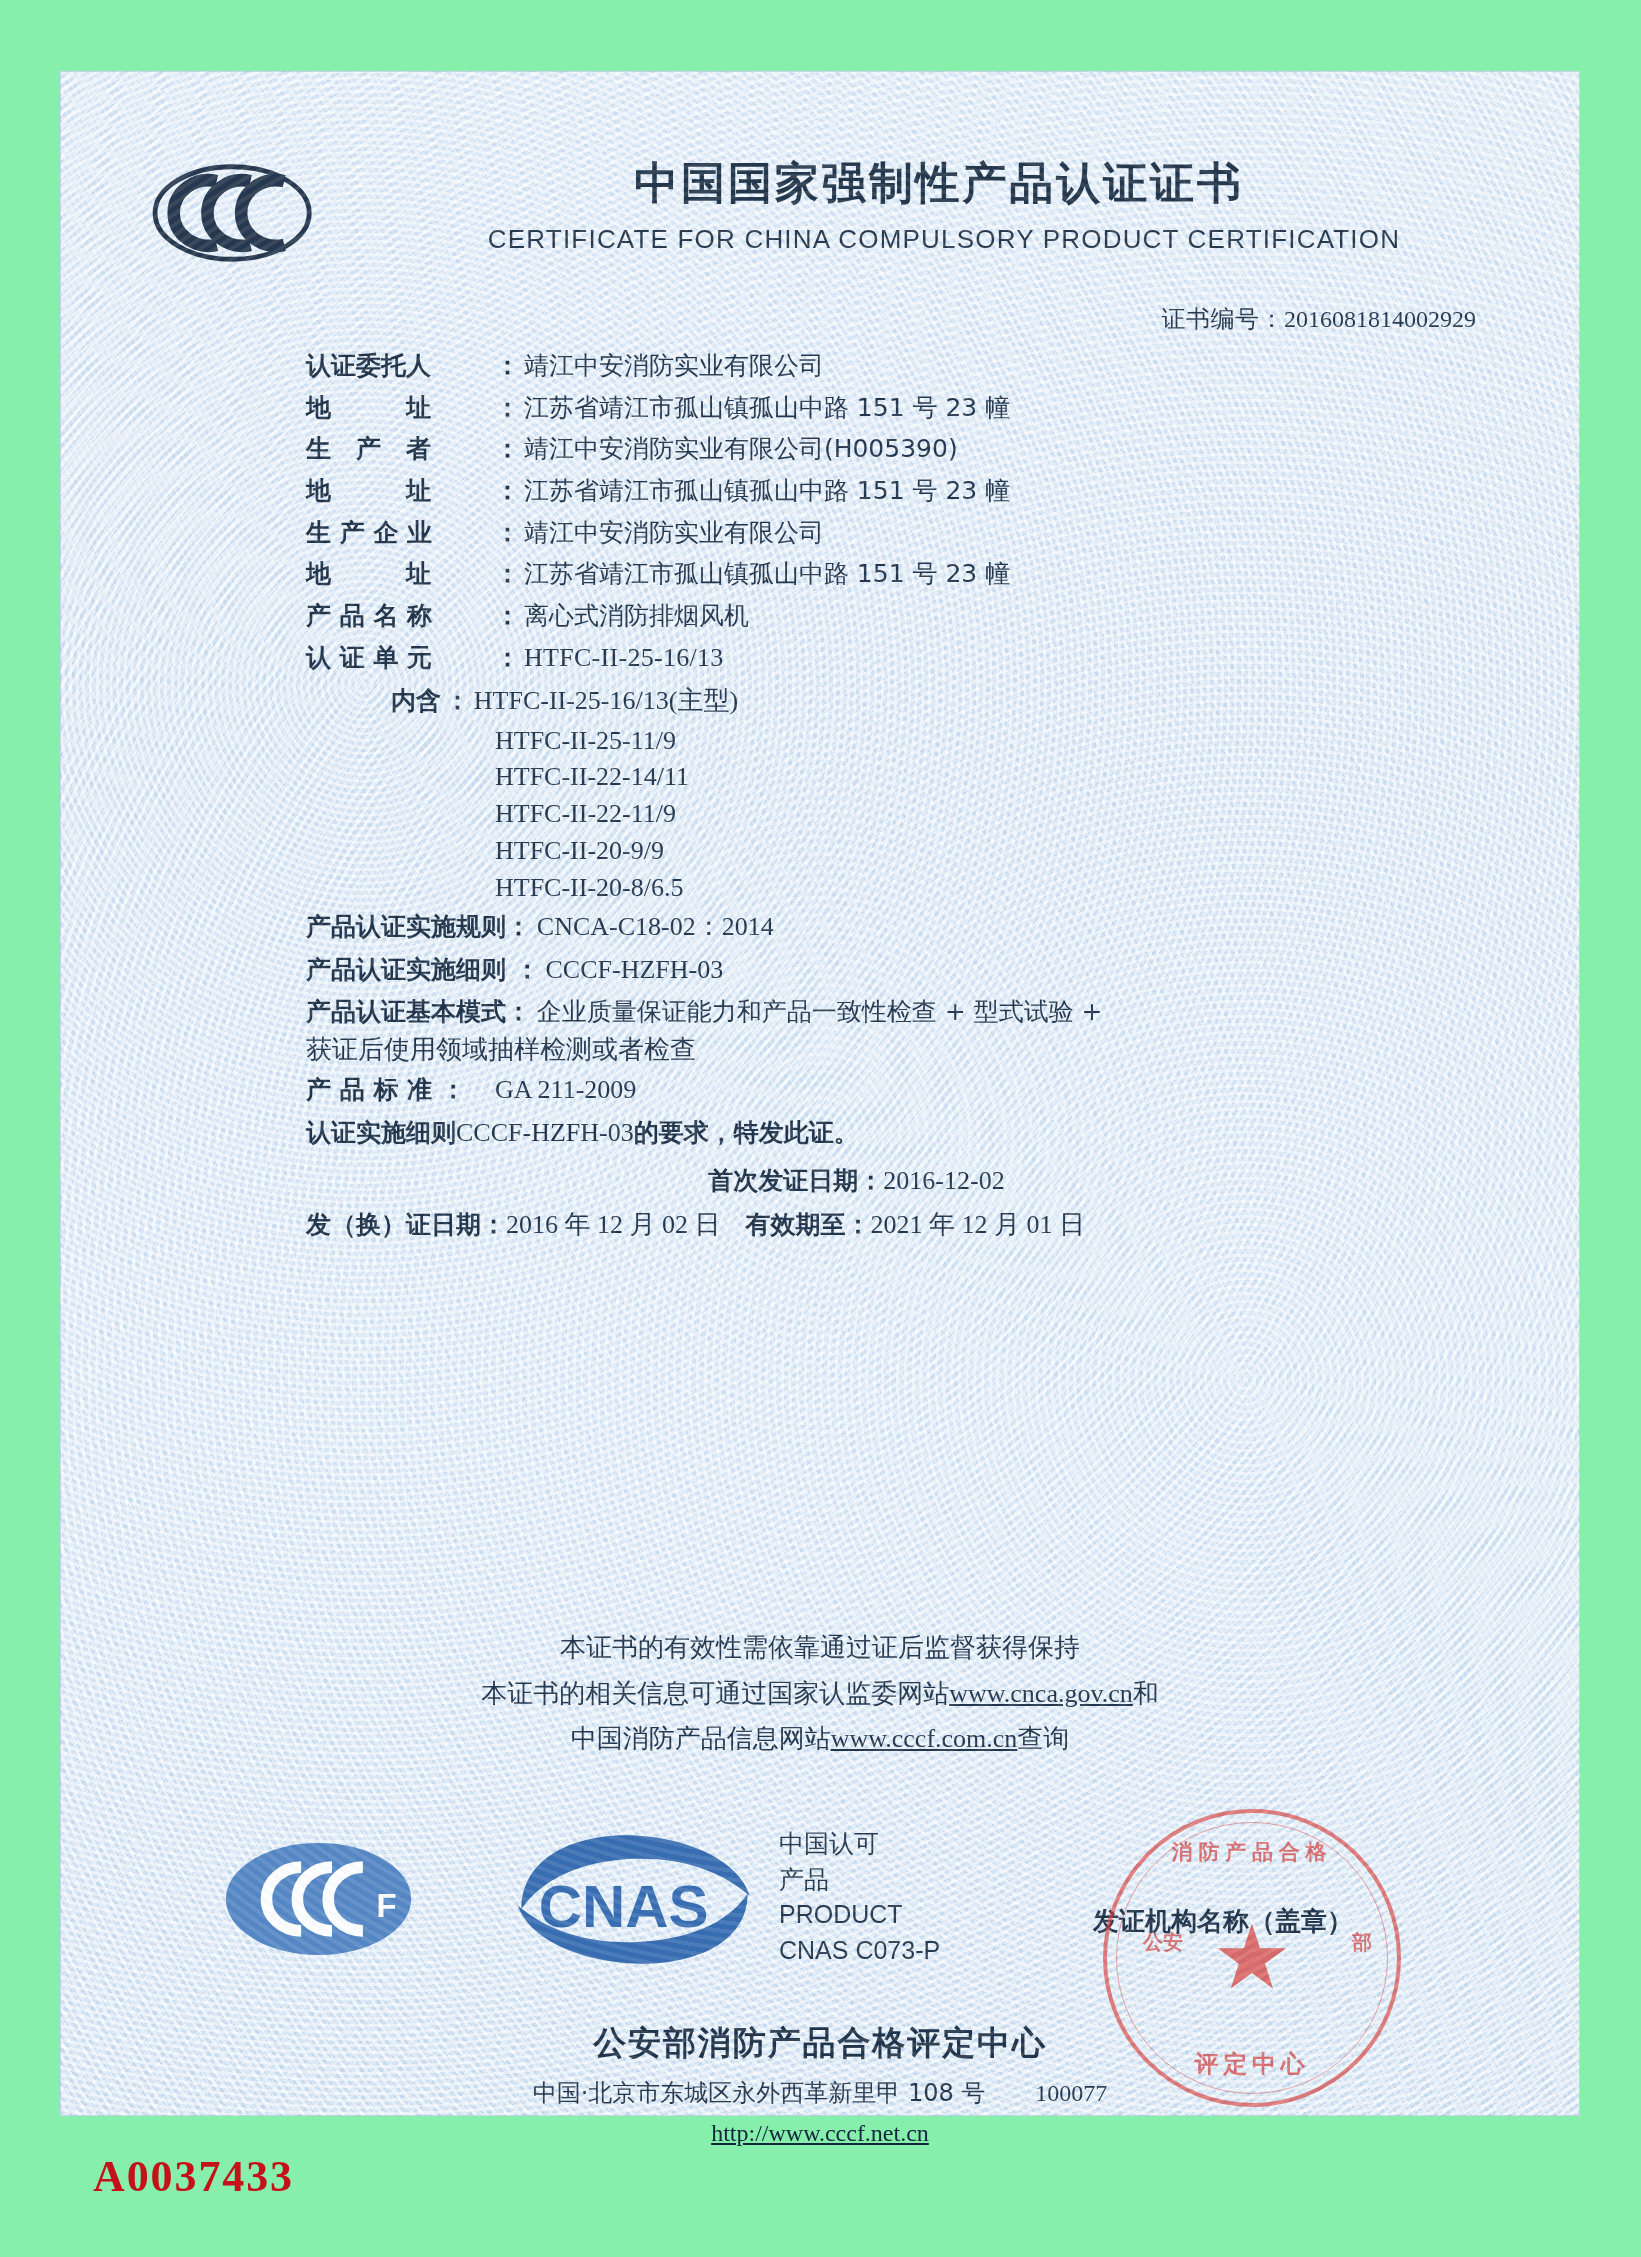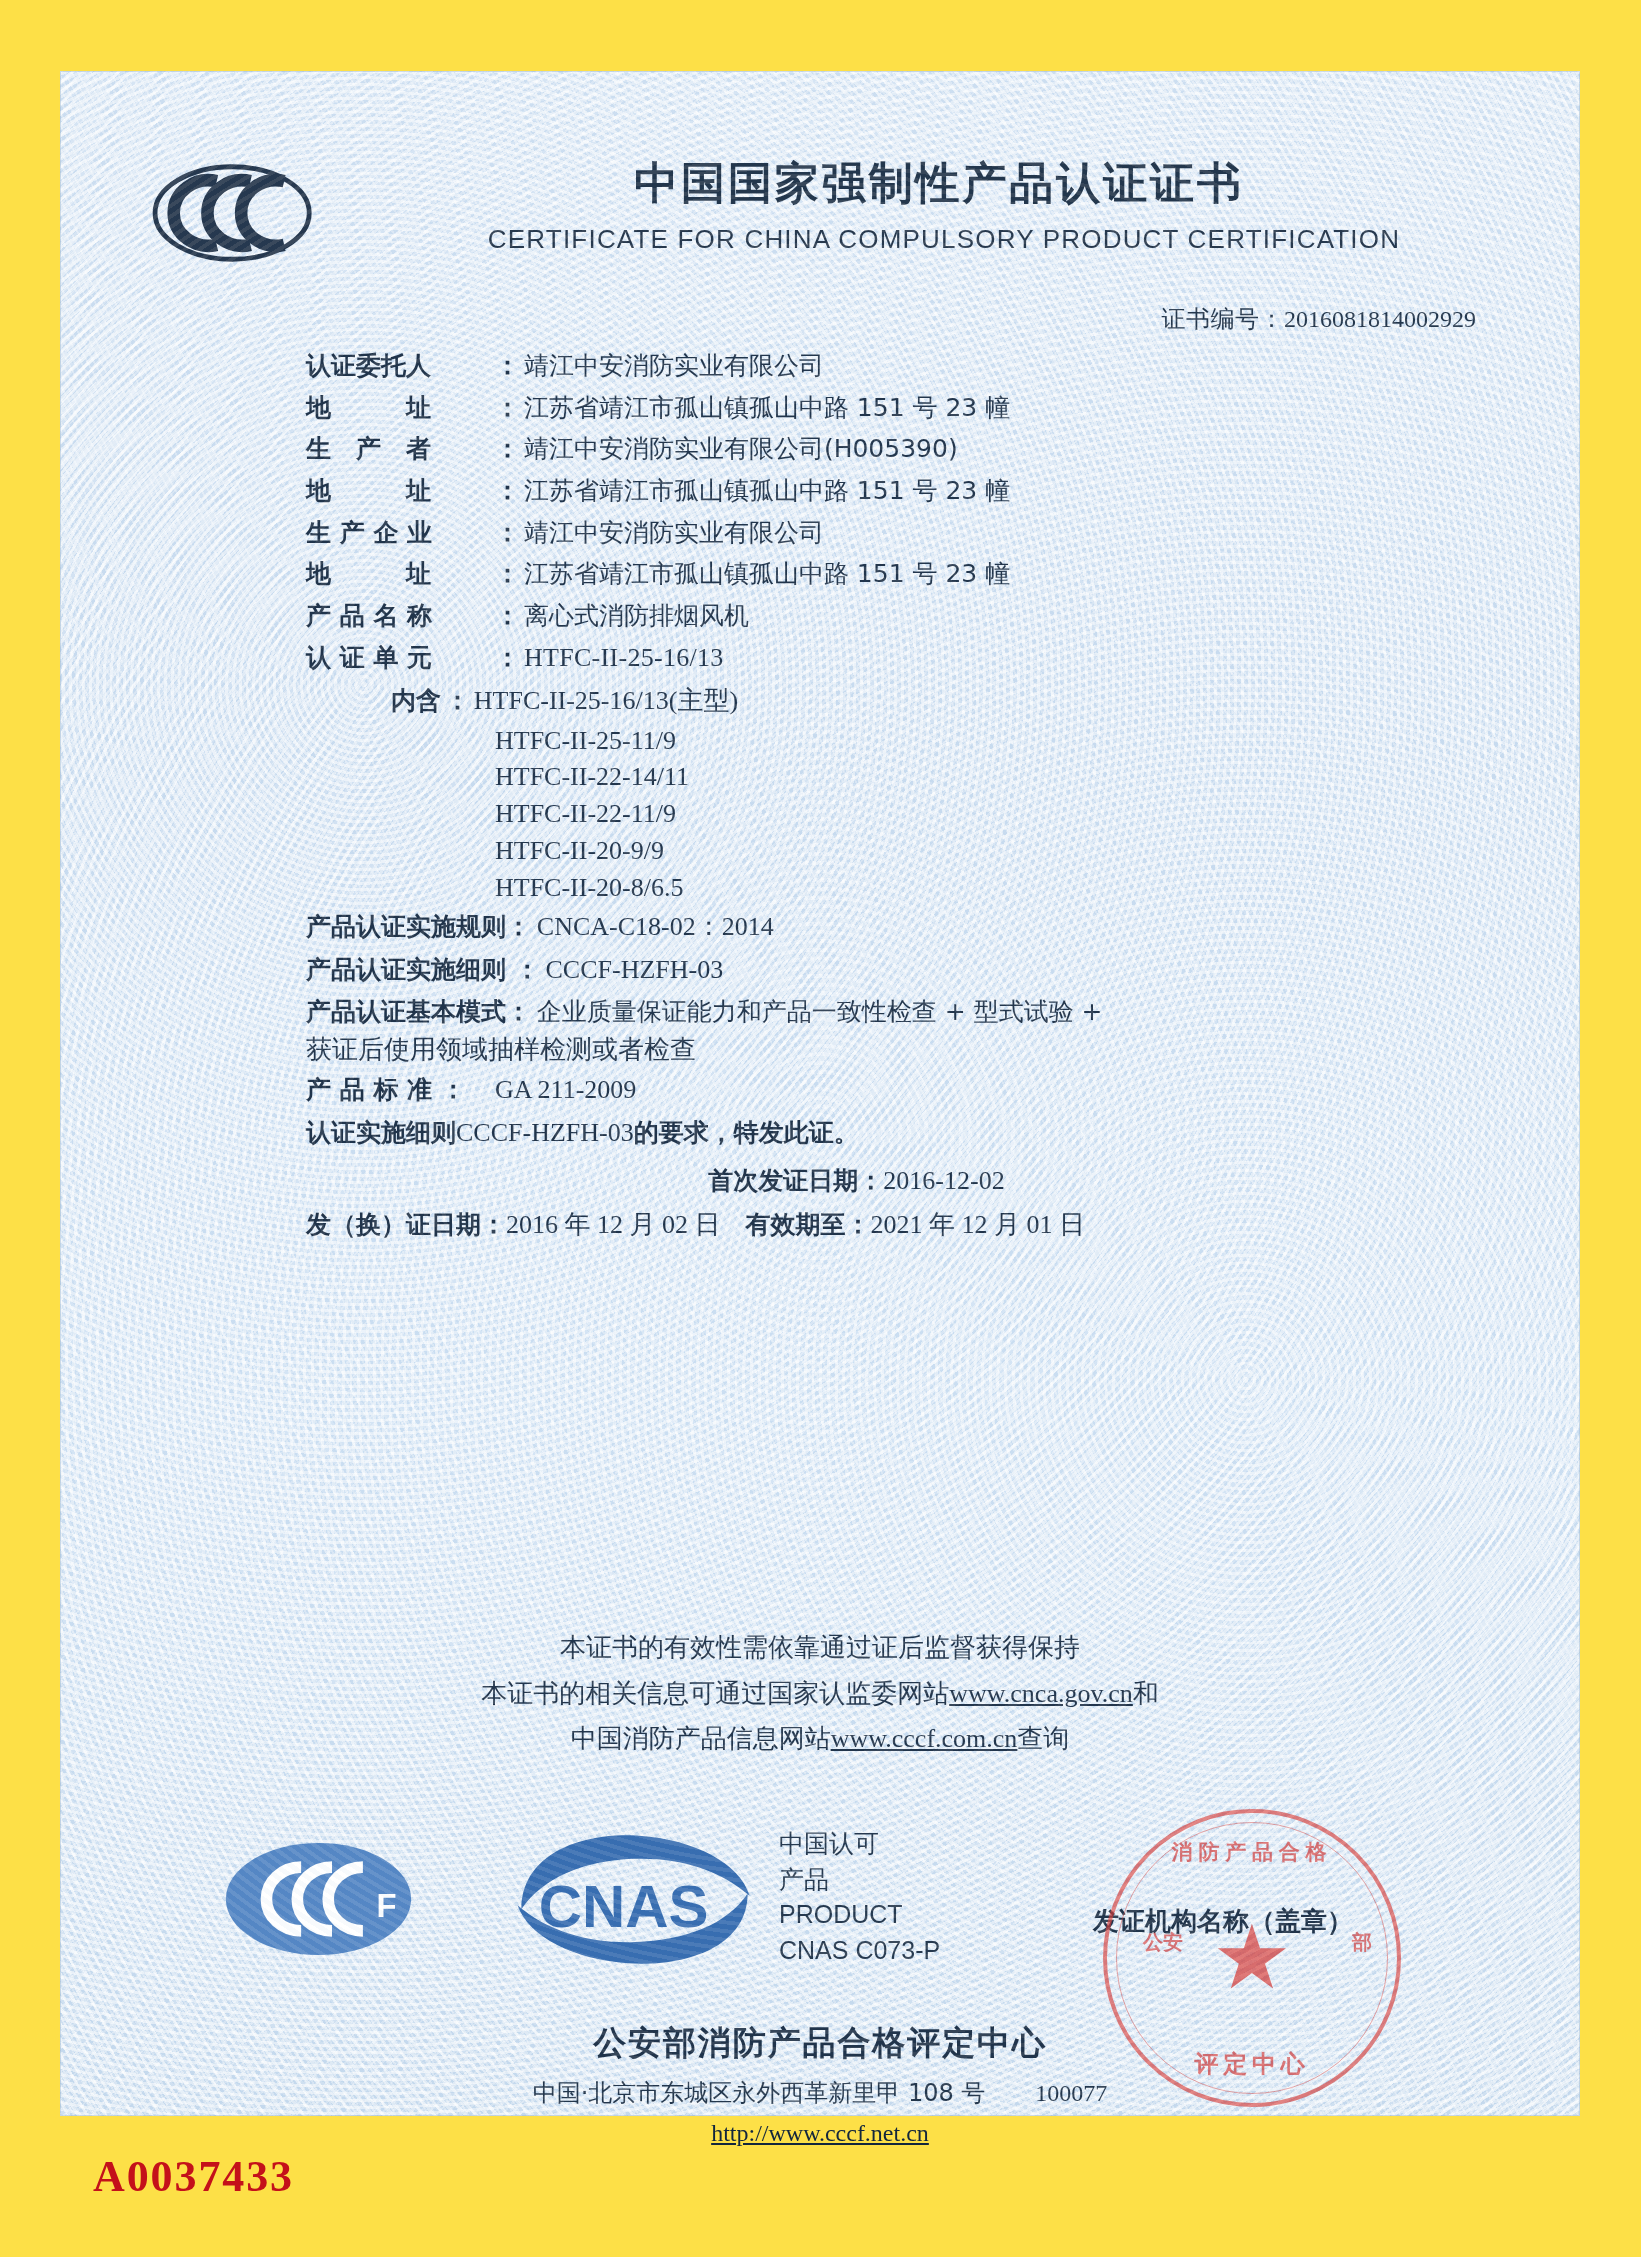--- a/index.html
+++ b/index.html
@@ -11,21 +11,21 @@
     width: 1641px;
     height: 2257px;
     font-family: "Liberation Serif", serif;
     position: relative;
     overflow: hidden;
   }
 
   .page {
     position: absolute;
     inset: 0;
-    background: #fde047;
+    background: #86efac;
   }
 
   
   .cert {
     position: absolute;
     left: 60px;
     top: 71px;
     width: 1520px;
     height: 2045px;
     background:

